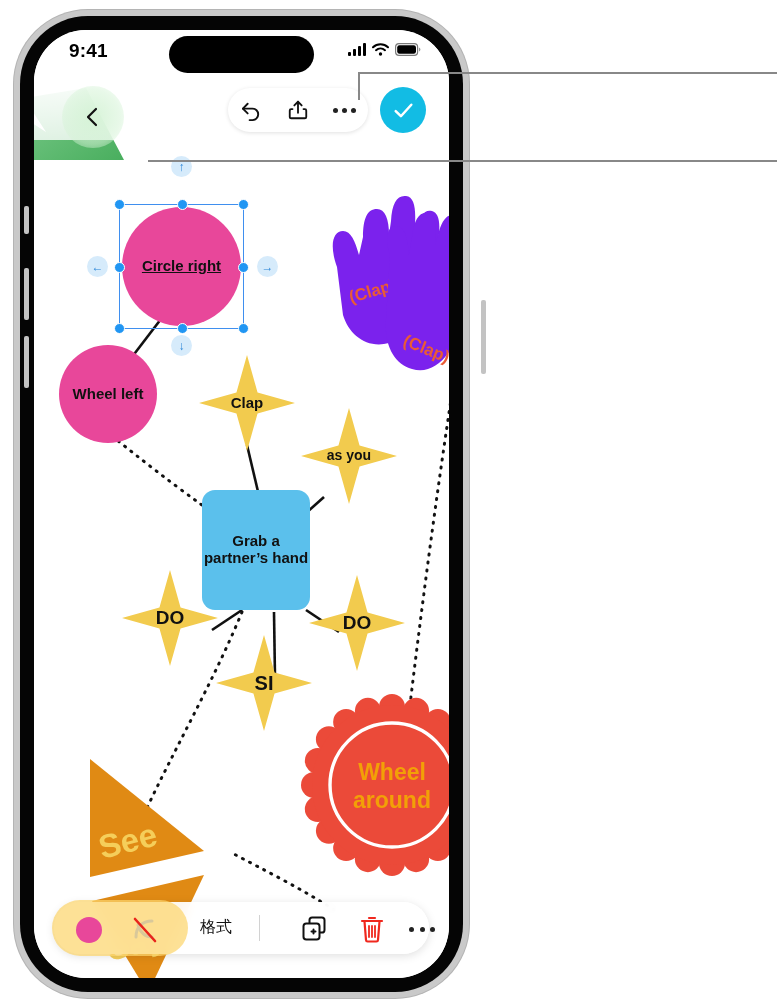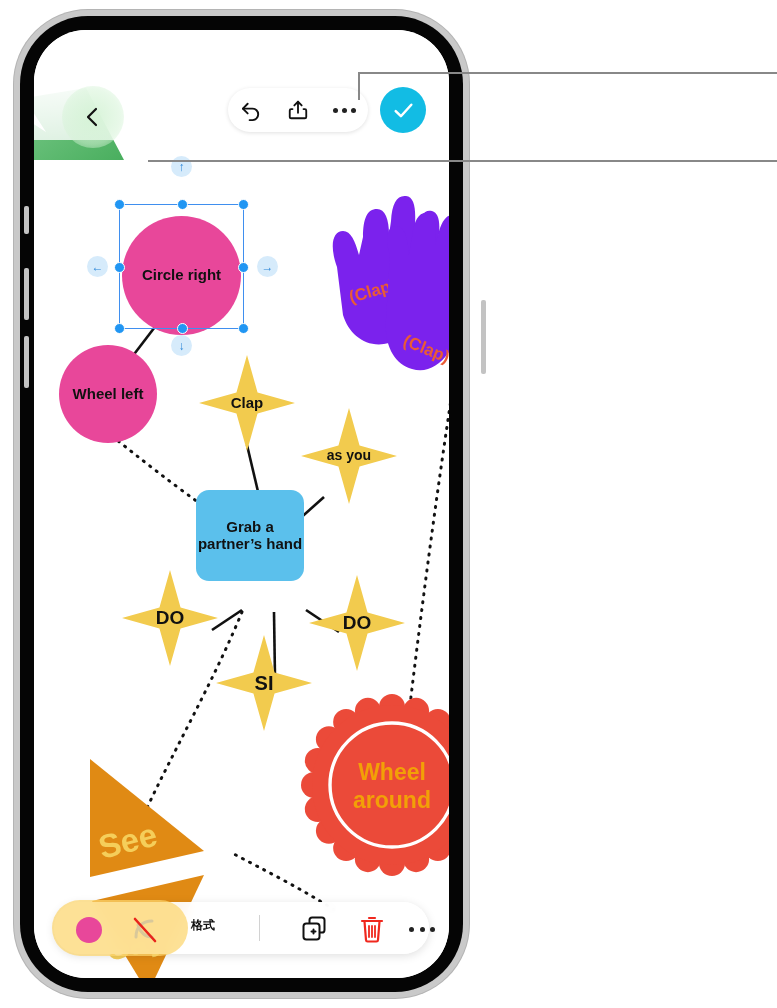--- a/index.html
+++ b/index.html
@@ -68,21 +68,21 @@
 
   
   #bottom-toolbar{position:absolute;left:20px;bottom:24px;width:375px;height:52px;
       border-radius:26px;background:rgba(255,255,255,.93);
       box-shadow:0 2px 10px rgba(0,0,0,.13);display:flex;align-items:center;z-index:48;
       backdrop-filter:blur(6px);}
   #fill-group{position:absolute;left:-2px;top:-2px;width:136px;height:56px;border-radius:28px;
       background:rgba(252,214,110,.72);display:flex;align-items:center;}
   #fill-swatch{position:absolute;left:22px;top:15px;width:26px;height:26px;border-radius:50%;background:#E8479A;}
   #stroke-none{position:absolute;left:76px;top:13px;width:30px;height:30px;}
-  #format-label{position:absolute;left:137px;top:15px;font-size:12px;color:#111;font-weight:700;}
+  #format-label{position:absolute;left:146px;top:15px;font-size:16px;color:#111;font-weight:400;}
   #tb-divider{position:absolute;left:205px;top:13px;width:1px;height:26px;background:#d2d2d2;}
   #dup-btn{position:absolute;left:247px;top:13px;width:28px;height:28px;}
   #trash-btn{position:absolute;left:305px;top:12px;width:26px;height:30px;}
   #more-btn{position:absolute;left:355px;top:22px;width:26px;height:10px;
       display:flex;justify-content:space-between;align-items:center;}
   .dot3{width:5px;height:5px;border-radius:50%;background:#222;}
 
   
   #callouts{position:absolute;left:0;top:0;width:777px;height:1008px;pointer-events:none;z-index:60;}
 </style>
@@ -137,37 +137,37 @@
         <g fill="#7B22ED">
           <path d="M16 60 C10 42 14 30 23 31 C31 32 34 44 35 60 L38 42
                    C40 24 46 16 54 18 C62 20 63 32 61 50 L64 40
                    C68 24 74 18 81 21 C89 24 89 36 85 54 L88 62
                    C94 50 101 48 107 53 C113 58 111 70 104 86 L88 132
                    C76 164 58 180 38 174 C20 169 10 150 12 124 Z"></path>
         </g>
         <text x="28" y="150" fill="#EA5B35" font-family="Liberation Sans, sans-serif" font-size="17" font-weight="700" transform="rotate(22 28 150)">(Clap)</text>
       </svg>
 
-      <div class="shape circle" style="left:88px;top:186px;width:119px;height:119px;">
+      <div class="shape circle" style="left:88px;top:177px;width:119px;height:119px;text-decoration:underline;">
         <span>Circle right</span>
       </div>
 
       <div class="shape circle" style="left:25px;top:315px;width:98px;height:98px;">
         <span>Wheel left</span>
       </div>
 
       <div class="shape star star4" style="left:165px;top:325px;width:96px;height:96px;font-size:15px;">
         <span>Clap</span>
       </div>
 
       <div class="shape star star4" style="left:267px;top:378px;width:96px;height:96px;font-size:14px;">
         <span>as you</span>
       </div>
 
-      <div class="shape rect-blue" style="left:162px;top:460px;width:108px;height:91px;">
+      <div class="shape rect-blue" style="left:168px;top:460px;width:108px;height:120px;">
         <span>Grab a partner’s hand</span>
       </div>
 
       <div class="shape star star4" style="left:88px;top:540px;width:96px;height:96px;font-size:19px;">
         <span>DO</span>
       </div>
 
       <div class="shape star star4" style="left:275px;top:545px;width:96px;height:96px;font-size:19px;">
         <span>DO</span>
       </div>
@@ -267,20 +267,42 @@
         </svg>
       </div>
     </div>
 
     <div id="back-button">
       <svg width="24" height="24" viewBox="0 0 24 24" fill="none" stroke="#111" stroke-width="2.2" stroke-linecap="round" stroke-linejoin="round">
         <path d="M15 4 L7 12 L15 20"></path>
       </svg>
     </div>
 
+    <div id="status-bar">
+      <div id="status-time">9:41</div>
+      <div id="dynamic-island"></div>
+      <div id="status-icons">
+        <span class="sigbars">
+          <i class="bar" style="height:4px"></i>
+            <i class="bar" style="height:7px"></i>
+          <i class="bar" style="height:10px"></i>
+            <i class="bar" style="height:13px"></i>
+        </span>
+        <svg width="17" height="13" viewBox="0 0 17 13">
+          <path d="M1 4.2 A11 11 0 0 1 16 4.2" fill="none" stroke="#000" stroke-width="2" stroke-linecap="round"></path>
+          <path d="M4 7.2 A7 7 0 0 1 13 7.2" fill="none" stroke="#000" stroke-width="2" stroke-linecap="round"></path>
+          <circle cx="8.5" cy="11" r="1.7" fill="#000"></circle>
+        </svg>
+        <svg width="26" height="13" viewBox="0 0 26 13">
+          <rect x="0.6" y="0.6" width="22" height="11.8" rx="3.4" fill="none" stroke="#7b7b7b" stroke-width="1.2"></rect>
+          <rect x="2.2" y="2.2" width="18.8" height="8.6" rx="2.2" fill="#000"></rect>
+          <path d="M24 4.6 v3.8 a2 2 0 0 0 1.4-1.9 a2 2 0 0 0-1.4-1.9z" fill="#9a9a9a"></path>
+        </svg>
+      </div>
+    </div>
 
     <div id="bottom-toolbar">
       <div id="fill-group"></div>
       <div id="fill-swatch"></div>
       <svg id="stroke-none" viewBox="0 0 30 30">
         <path d="M6 22 C6 12 12 6 22 6" fill="none" stroke="#d9c89a" stroke-width="3" stroke-linecap="round"></path>
         <path d="M22 22 C16 22 10 18 8 10" fill="none" stroke="#d9c89a" stroke-width="3" stroke-linecap="round"></path>
         <line x1="5" y1="4" x2="25" y2="26" stroke="#E8241C" stroke-width="2.6" stroke-linecap="round"></line>
       </svg>
       <div id="format-label">格式</div>

